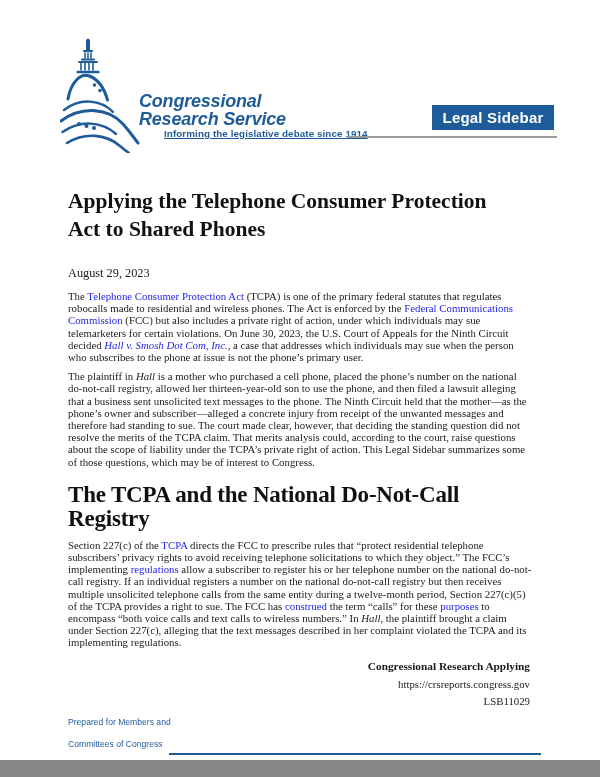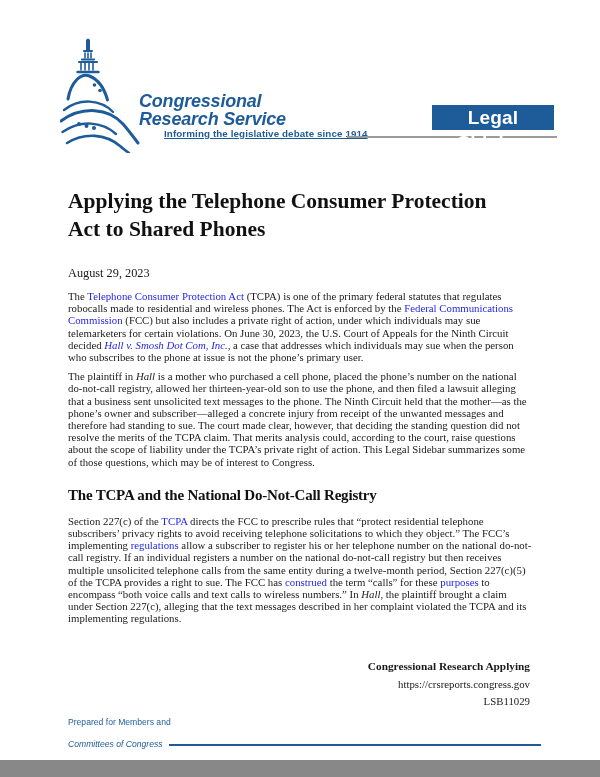--- a/index.html
+++ b/index.html
@@ -26,47 +26,47 @@
     font-family:"Liberation Sans",sans-serif;font-weight:bold;
     font-size:9.8px;color:var(--brand);letter-spacing:0.1px;text-decoration:underline;
   }
   .header-rule{
     position:absolute;left:347px;top:136px;width:210px;height:2px;
     background:var(--rule-gray);
   }
   .badge{
     position:absolute;left:432px;top:105px;width:122px;height:25px;
     background:var(--brand);color:#ffffff;text-align:center;line-height:25px;
-    font-family:"Liberation Sans",sans-serif;font-weight:bold;font-size:19px;
+    font-family:"Liberation Sans",sans-serif;font-weight:bold;font-size:15px;
     letter-spacing:0.2px;
   }
   
   .content{position:absolute;left:68px;top:187px;width:464px;}
   h1{margin:0;font-size:21.5px;line-height:28px;font-weight:bold;color:#111;}
   h1 .tl{display:block;}
   .date{margin-top:23px;font-size:12.3px;line-height:14px;}
   p.body{margin:10px 0 0 0;font-size:10.8px;line-height:12.2px;text-align:left;}
   p.body + p.body{margin-top:7px;}
-  h2{margin:15px 0 0 0;font-size:15px;line-height:24px;font-weight:bold;color:#111;letter-spacing:-0.2px;}
+  h2{margin:15px 0 0 0;font-size:23px;line-height:24px;font-weight:bold;color:#111;letter-spacing:-0.2px;}
   h2 + p.body{margin-top:8px;}
   .link{color:var(--link);text-decoration:none;cursor:pointer;}
   .it{font-style:italic;}
   
   .footer-right{
     position:absolute;right:70px;top:658px;text-align:right;
     font-size:10.8px;line-height:17.5px;
   }
   .footer-right .f-org{font-weight:bold;font-size:11.3px;}
   .footer-left{
     position:absolute;left:68px;top:712px;right:59px;
     font-family:"Liberation Sans",sans-serif;font-size:8.6px;line-height:21.5px;
     color:var(--brand);
   }
   .footer-left .fl-bold{font-weight:bold;}
-  .fl-line-row{display:flex;align-items:center;font-style:italic;}
+  .fl-line-row{display:flex;align-items:flex-end;}
   .blue-rule{flex:1;height:1.6px;background:var(--brand);margin-left:6px;margin-top:1px;}
 </style>
 </head>
 <body>
 
 <div class="page">
 
   <svg class="dome" width="80" height="116" viewBox="0 0 80 116" fill="none">
     <g stroke="#1E5C99" stroke-linecap="round" fill="none">
 

